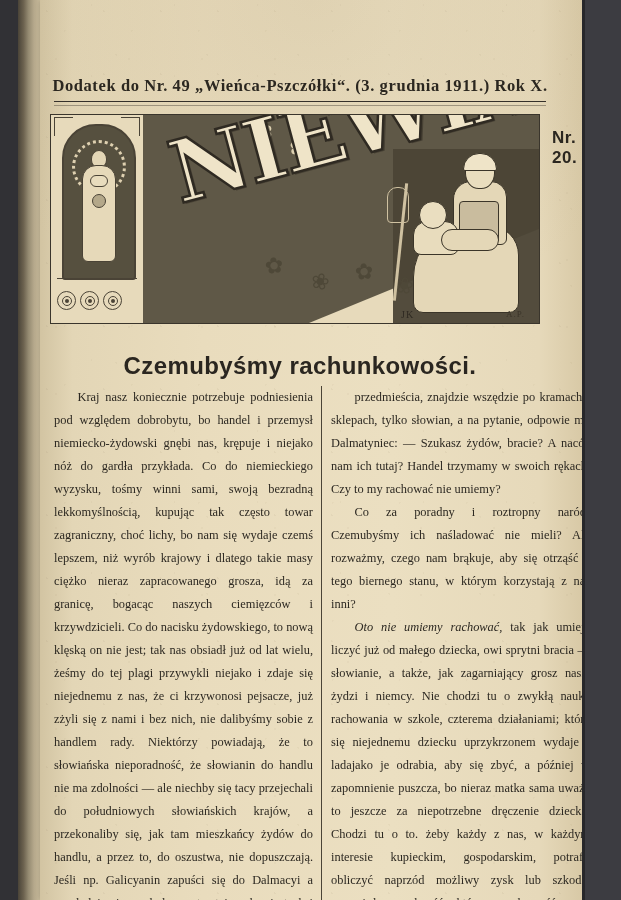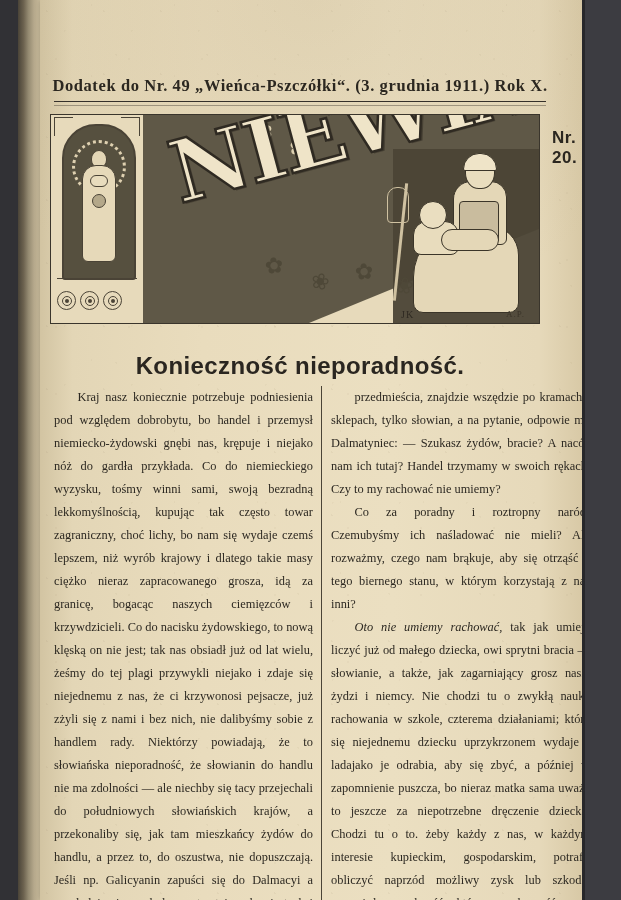--- a/index.html
+++ b/index.html
@@ -421,21 +421,21 @@
               <span class="baby-head"></span>
               <span class="arm"></span>
             </div>
 
             <span class="mh-signature">A.P.</span>
             <span class="mh-jk">JK</span>
           </div>
         </div>
       </div>
 
-      <h1 class="article-title">Konieczność nieporadność.</h1>
+      <h1 class="article-title">Czemubyśmy rachunkowości.</h1>
 
       <div class="columns">
         <div class="col col-left">
           <p>Kraj nasz koniecznie potrzebuje podniesienia pod względem dobrobytu, bo handel i przemysł niemiecko-żydowski gnębi nas, krępuje i niejako nóż do gardła przykłada. Co do niemieckiego wyzysku, tośmy winni sami, swoją bezradną lekkomyślnością, kupując tak często towar zagraniczny, choć lichy, bo nam się wydaje czemś lepszem, niż wyrób krajowy i dlatego takie masy ciężko nieraz zapracowanego grosza, idą za granicę, bogacąc naszych ciemięzców i krzywdzicieli. Co do nacisku żydowskiego, to nową klęską on nie jest; tak nas obsiadł już od lat wielu, żeśmy do tej plagi przywykli niejako i zdaje się niejednemu z nas, że ci krzywonosi pejsacze, już zżyli się z nami i bez nich, nie dalibyśmy sobie z handlem rady. Niektórzy powiadają, że to słowiańska nieporadność, że słowianin do handlu nie ma zdolności — ale niechby się tacy przejechali do południowych słowiańskich krajów, a przekonaliby się, jak tam mieszkańcy żydów do handlu, a przez to, do oszustwa, nie dopuszczają. Jeśli np. Galicyanin zapuści się do Dalmacyi a rozglądnie się w około, po tamtejszych miastach i miasteczkach, szukając znanych sobie brodaczy, siedzących w brudnych sklepikach</p>
         </div>
         <div class="col col-right">
           <p>przedmieścia, znajdzie wszędzie po kramach i sklepach, tylko słowian, a na pytanie, odpowie mu Dalmatyniec: — Szukasz żydów, bracie? A nacóż nam ich tutaj? Handel trzymamy w swoich rękach. Czy to my rachować nie umiemy?</p>
           <p>Co za poradny i roztropny naród! Czemubyśmy ich naśladować nie mieli? Ale rozważmy, czego nam brąkuje, aby się otrząść z tego biernego stanu, w którym korzystają z nas inni?</p>
           <p id="p-italic-lead"><em class="em-it">Oto nie umiemy rachować,</em> tak jak umieją liczyć już od małego dziecka, owi sprytni bracia — słowianie, a także, jak zagarniający grosz nasz, żydzi i niemcy. Nie chodzi tu o zwykłą naukę rachowania w szkole, czterema działaniami; które się niejednemu dziecku uprzykrzonem wydaje i ladajako je odrabia, aby się zbyć, a później w zapomnienie puszcza, bo nieraz matka sama uważa to jeszcze za niepotrzebne dręczenie dziecka. Chodzi tu o to. żeby każdy z nas, w każdym interesie kupieckim, gospodarskim, potrafił obliczyć naprzód możliwy zysk lub szkodę, rozważył sposobność, która mu korzyść musi przynieść, chroniąc od straty.</p>
         </div>

